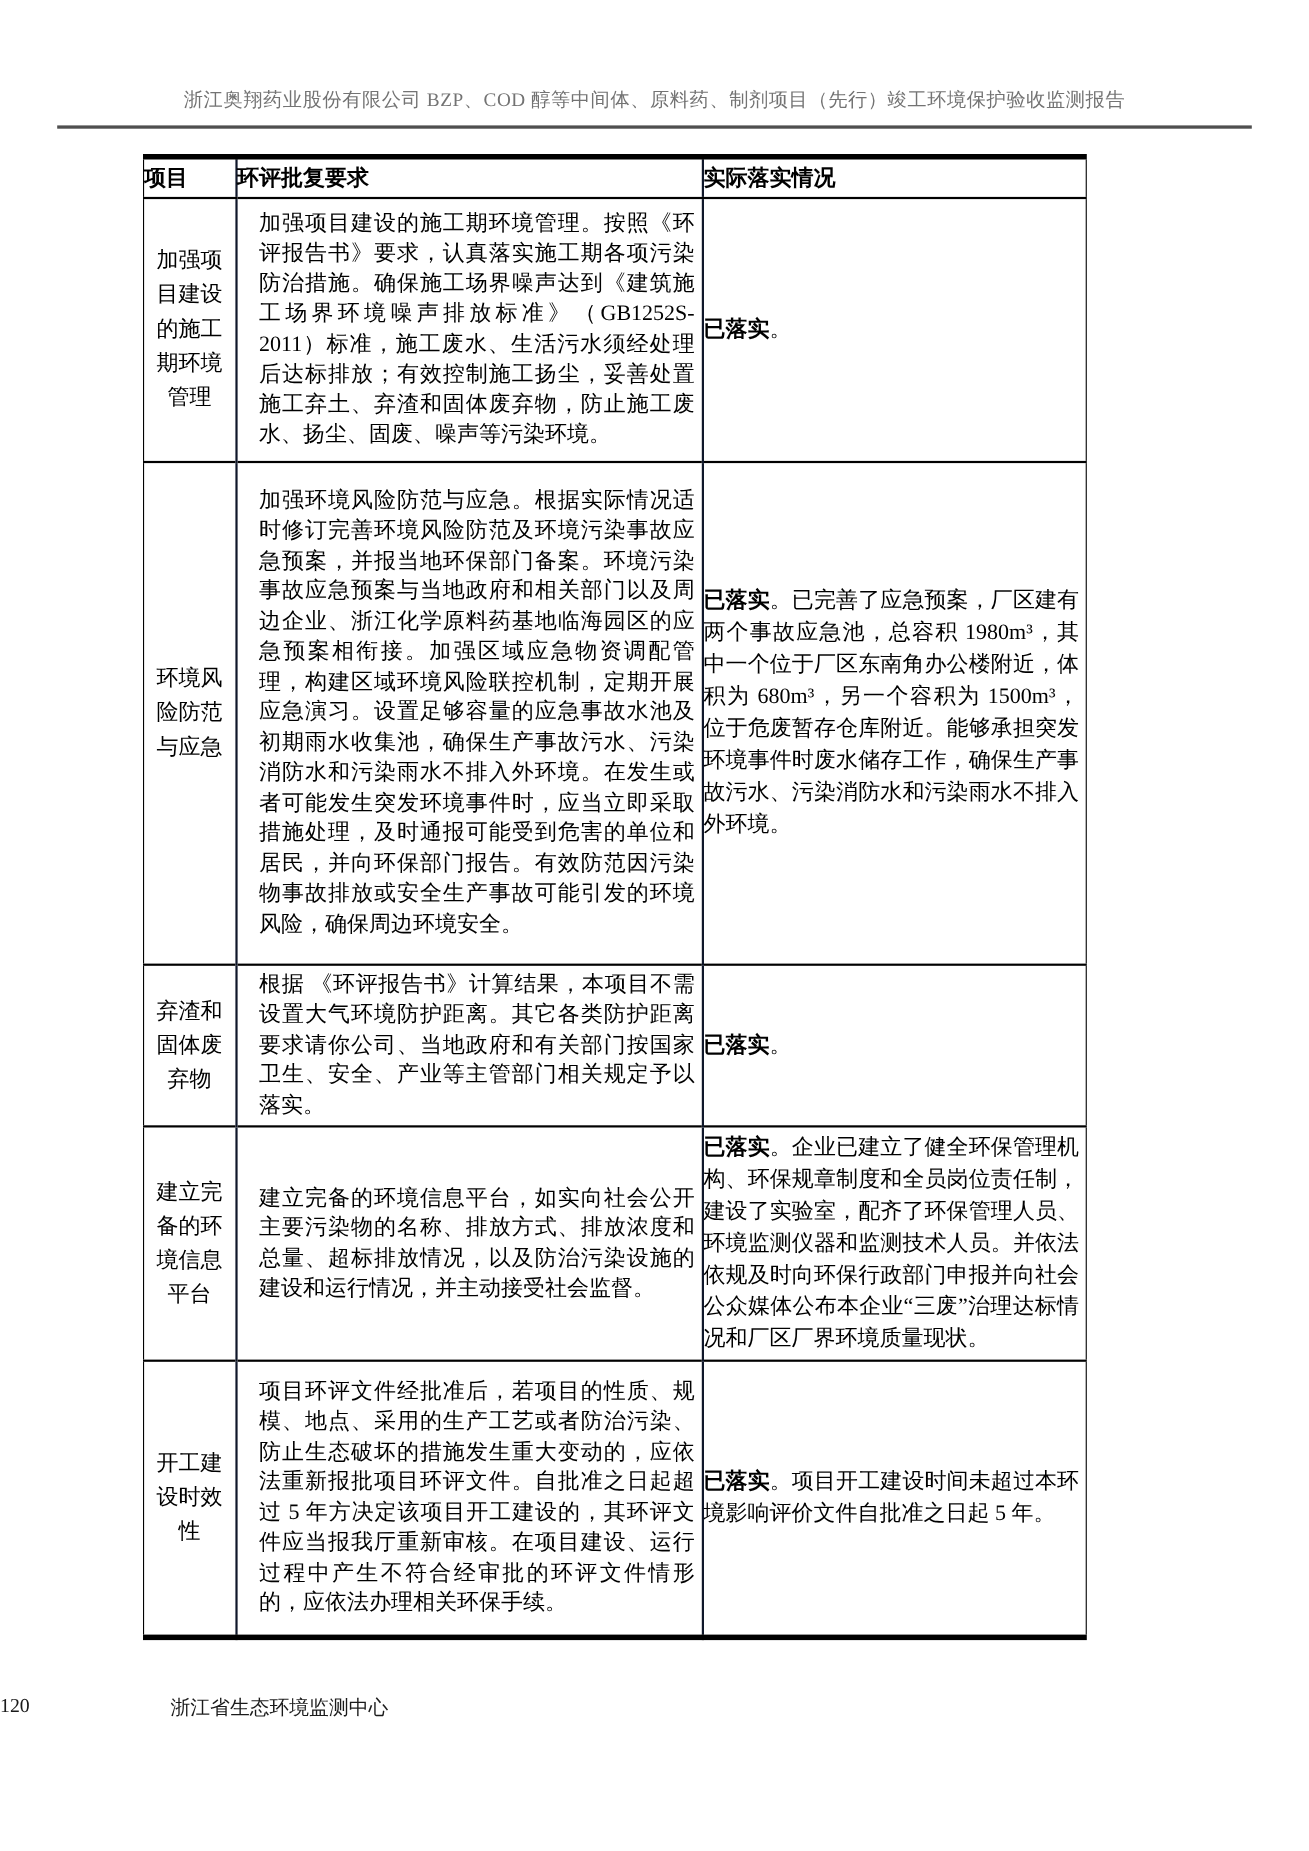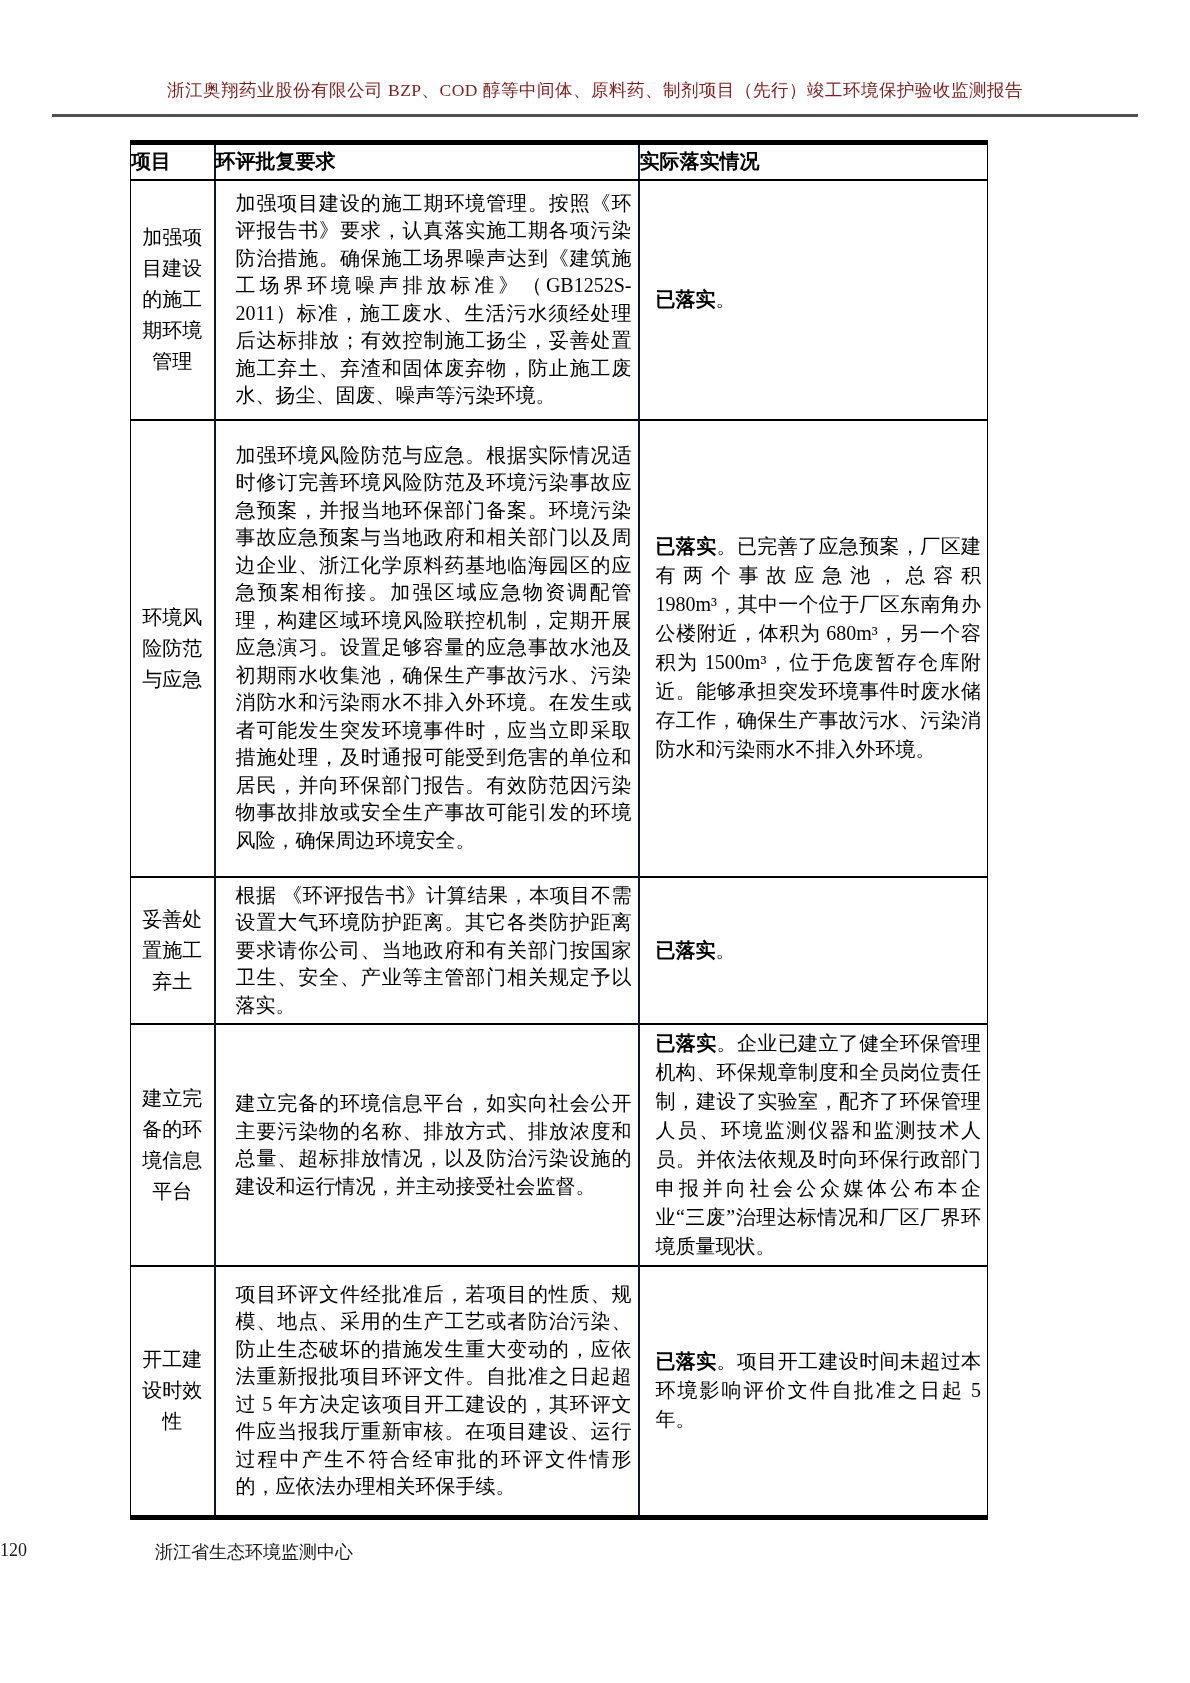--- a/index.html
+++ b/index.html
@@ -11,21 +11,21 @@
     font-family:"Liberation Serif","DejaVu Serif",serif;
     color:#000;
     overflow:hidden;
   }
   .doc-header {
     position:absolute;
     left:52px; top:78px; width:1086px;
     text-align:center;
     font-size:17.5px;
     letter-spacing:0.5px;
-    color:#7f1d1d;
+    color:#737373;
     padding-bottom:12px;
     border-bottom:3px solid #4f4f4f;
   }
   .table-wrap {
     position:absolute;
     left:130px; top:140px; width:857px;
   }
   table.review-table {
     width:100%;
     border-collapse:collapse;
@@ -60,21 +60,21 @@
     padding:4px 10px;
   }
   td.req-cell {
     text-align:justify;
     line-height:27.5px;
     padding:4px 6px 4px 20px;
   }
   td.status-cell {
     text-align:justify;
     line-height:29px;
-    padding:4px 6px 4px 16px;
+    padding:4px 6px 4px 0;
   }
   td.status-cell b { font-weight:bold; }
   .r1 td { height:240px; }
   .r2 td { height:457px; }
   .r3 td { height:126px; }
   .r4 td { height:205px; }
   .r5 td { height:251px; }
   .doc-footer {
     position:absolute;
     left:0; top:1540px; width:1190px;
@@ -111,21 +111,21 @@
           <td class="item-cell">加强项目建设的施工期环境管理</td>
           <td class="req-cell">加强项目建设的施工期环境管理。按照《环评报告书》要求，认真落实施工期各项污染防治措施。确保施工场界噪声达到《建筑施工场界环境噪声排放标准》（GB1252S-2011）标准，施工废水、生活污水须经处理后达标排放；有效控制施工扬尘，妥善处置施工弃土、弃渣和固体废弃物，防止施工废水、扬尘、固废、噪声等污染环境。</td>
           <td class="status-cell"><b>已落实</b><span>。</span></td>
         </tr>
         <tr class="r2">
           <td class="item-cell">环境风险防范与应急</td>
           <td class="req-cell">加强环境风险防范与应急。根据实际情况适时修订完善环境风险防范及环境污染事故应急预案，并报当地环保部门备案。环境污染事故应急预案与当地政府和相关部门以及周边企业、浙江化学原料药基地临海园区的应急预案相衔接。加强区域应急物资调配管理，构建区域环境风险联控机制，定期开展应急演习。设置足够容量的应急事故水池及初期雨水收集池，确保生产事故污水、污染消防水和污染雨水不排入外环境。在发生或者可能发生突发环境事件时，应当立即采取措施处理，及时通报可能受到危害的单位和居民，并向环保部门报告。有效防范因污染物事故排放或安全生产事故可能引发的环境风险，确保周边环境安全。</td>
           <td class="status-cell"><b>已落实</b><span>。已完善了应急预案，厂区建有两个事故应急池，总容积 1980m³，其中一个位于厂区东南角办公楼附近，体积为 680m³，另一个容积为 1500m³，位于危废暂存仓库附近。能够承担突发环境事件时废水储存工作，确保生产事故污水、污染消防水和污染雨水不排入外环境。</span></td>
         </tr>
         <tr class="r3">
-          <td class="item-cell">妥善处置施工弃土</td>
+          <td class="item-cell">弃渣和固体废弃物</td>
           <td class="req-cell">根据 《环评报告书》计算结果，本项目不需设置大气环境防护距离。其它各类防护距离要求请你公司、当地政府和有关部门按国家卫生、安全、产业等主管部门相关规定予以落实。</td>
           <td class="status-cell"><b>已落实</b><span>。</span></td>
         </tr>
         <tr class="r4">
           <td class="item-cell">建立完备的环境信息平台</td>
           <td class="req-cell">建立完备的环境信息平台，如实向社会公开主要污染物的名称、排放方式、排放浓度和总量、超标排放情况，以及防治污染设施的建设和运行情况，并主动接受社会监督。</td>
           <td class="status-cell"><b>已落实</b><span>。企业已建立了健全环保管理机构、环保规章制度和全员岗位责任制，建设了实验室，配齐了环保管理人员、环境监测仪器和监测技术人员。并依法依规及时向环保行政部门申报并向社会公众媒体公布本企业“三废”治理达标情况和厂区厂界环境质量现状。</span></td>
         </tr>
         <tr class="r5">
           <td class="item-cell">开工建设时效性</td>

